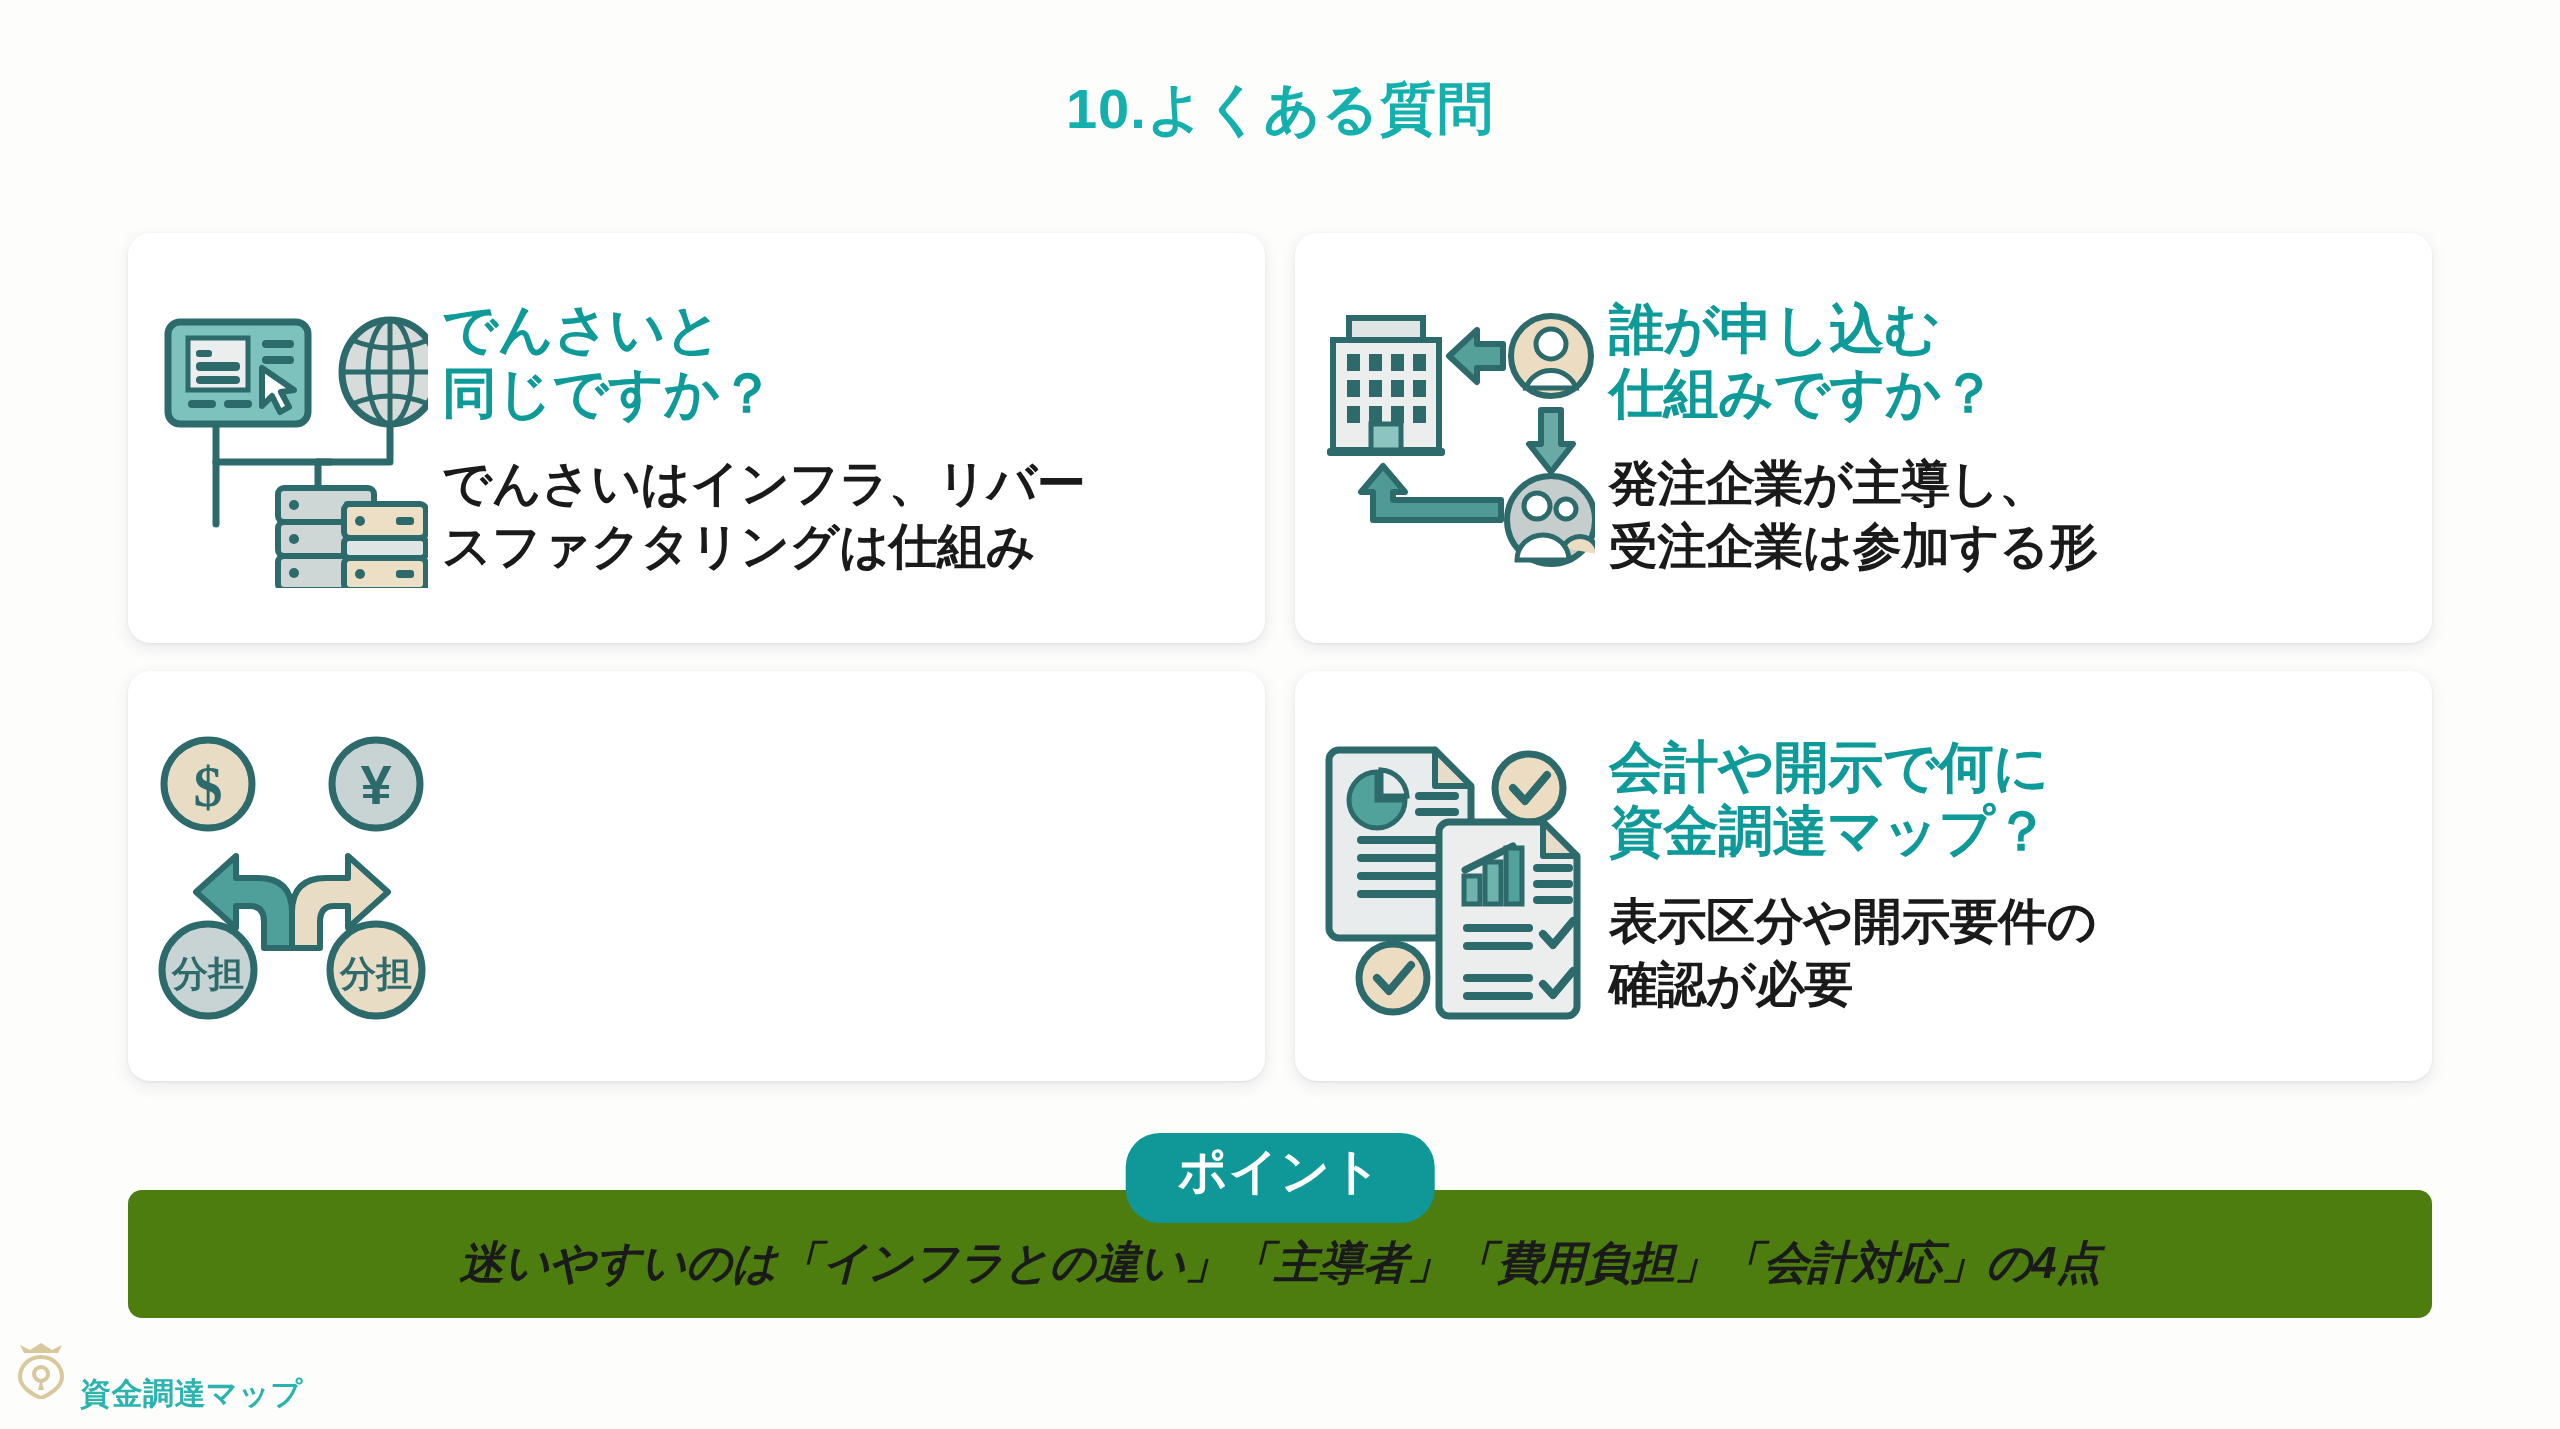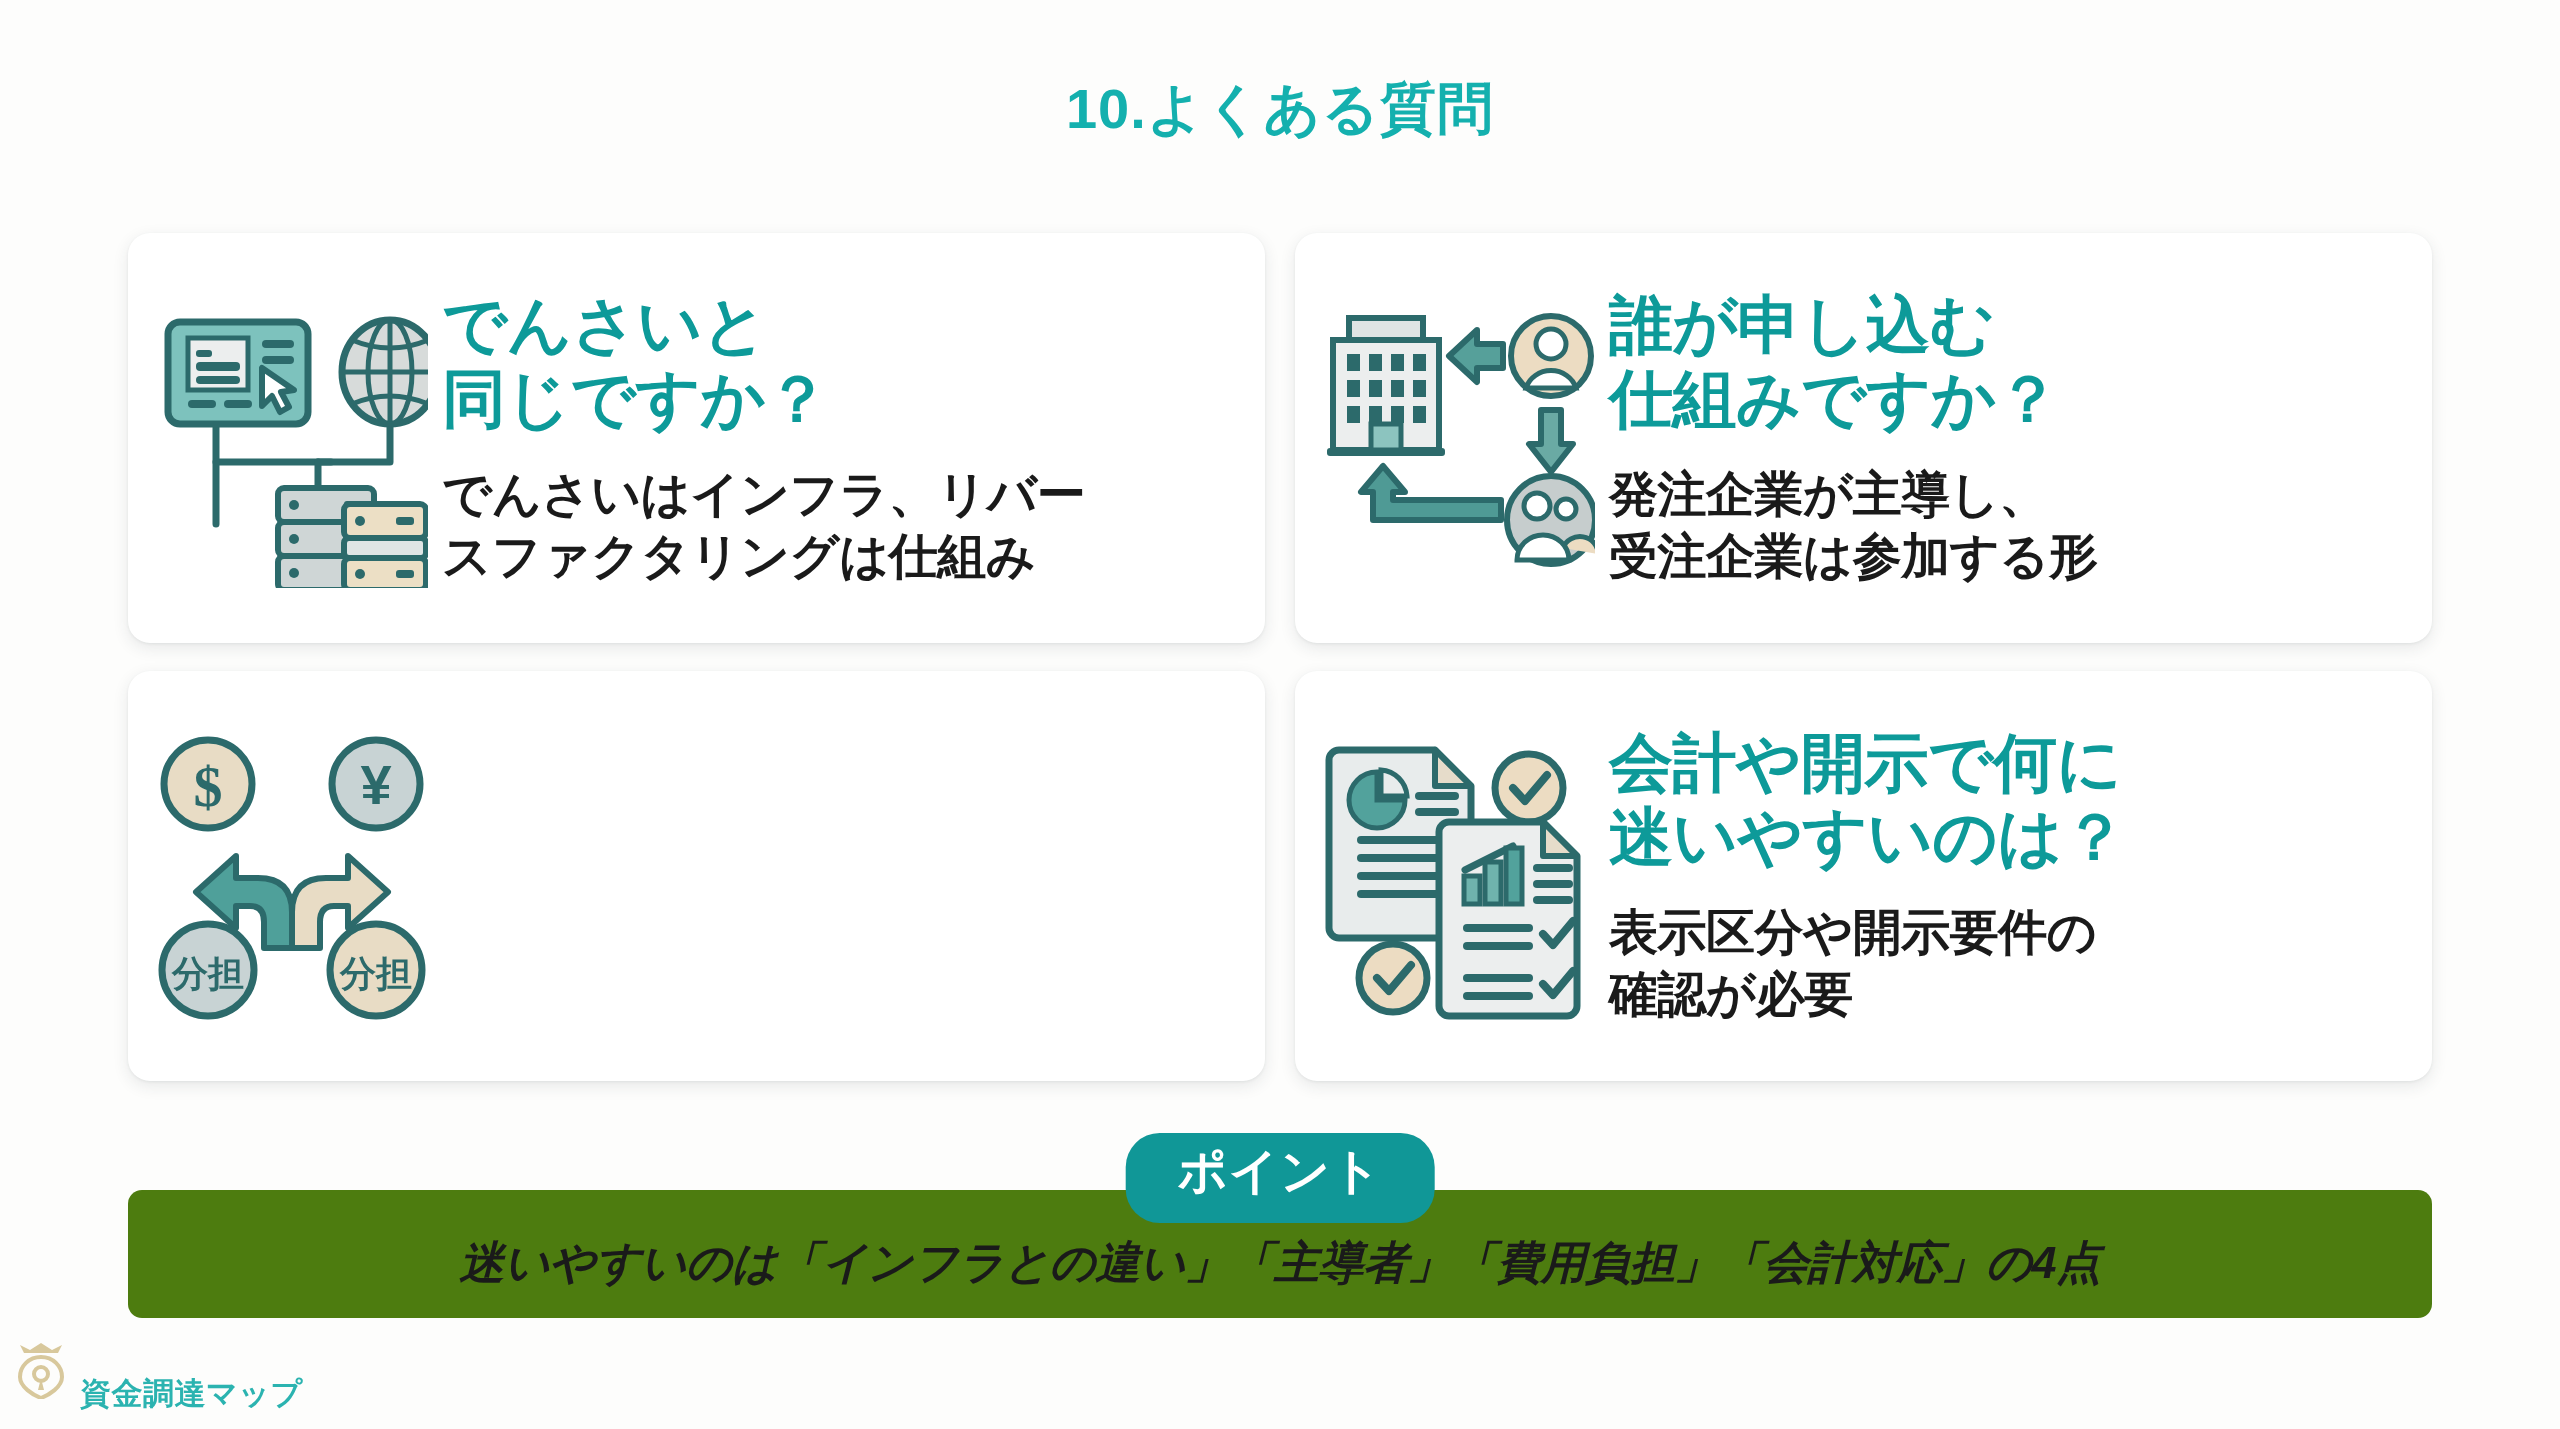--- a/index.html
+++ b/index.html
@@ -65,21 +65,21 @@
   }
   .card-icon svg { width: 270px; height: 300px; display: block; }
 
   .card-text {
     flex: 1 1 auto;
     padding-left: 14px;
     min-width: 0;
   }
 
   .card-q {
-    font-size: 64px;
+    font-size: 55px;
     font-weight: 700;
     line-height: 1.16;
     color: #0d9a99;
     white-space: pre-line;
     margin-bottom: 26px;
     letter-spacing: -0.5px;
   }
 
   .card-a {
     font-size: 49px;
@@ -307,21 +307,21 @@
             <rect x="138" y="216" width="70" height="8" rx="4"></rect>
             <rect x="138" y="248" width="70" height="8" rx="4"></rect>
             <rect x="138" y="266" width="70" height="8" rx="4"></rect>
           </g>
           <path d="M218 208 l10 11 20 -24" fill="none" stroke="#2c6a6b" stroke-width="8" stroke-linecap="round" stroke-linejoin="round"></path>
           <path d="M218 258 l10 11 20 -24" fill="none" stroke="#2c6a6b" stroke-width="8" stroke-linecap="round" stroke-linejoin="round"></path>
         </svg>
       </div>
       <div class="card-text">
         <div class="card-q">会計や開示で何に
-迷いやすいのは？</div>
+資金調達マップ？</div>
         <div class="card-a">表示区分や開示要件の
 確認が必要</div>
       </div>
     </div>
 
   </div>
 
   <div class="point-wrap">
     <div class="point-bar">
       <div class="point-bar-text">迷いやすいのは「インフラとの違い」「主導者」「費用負担」「会計対応」の4点</div>

